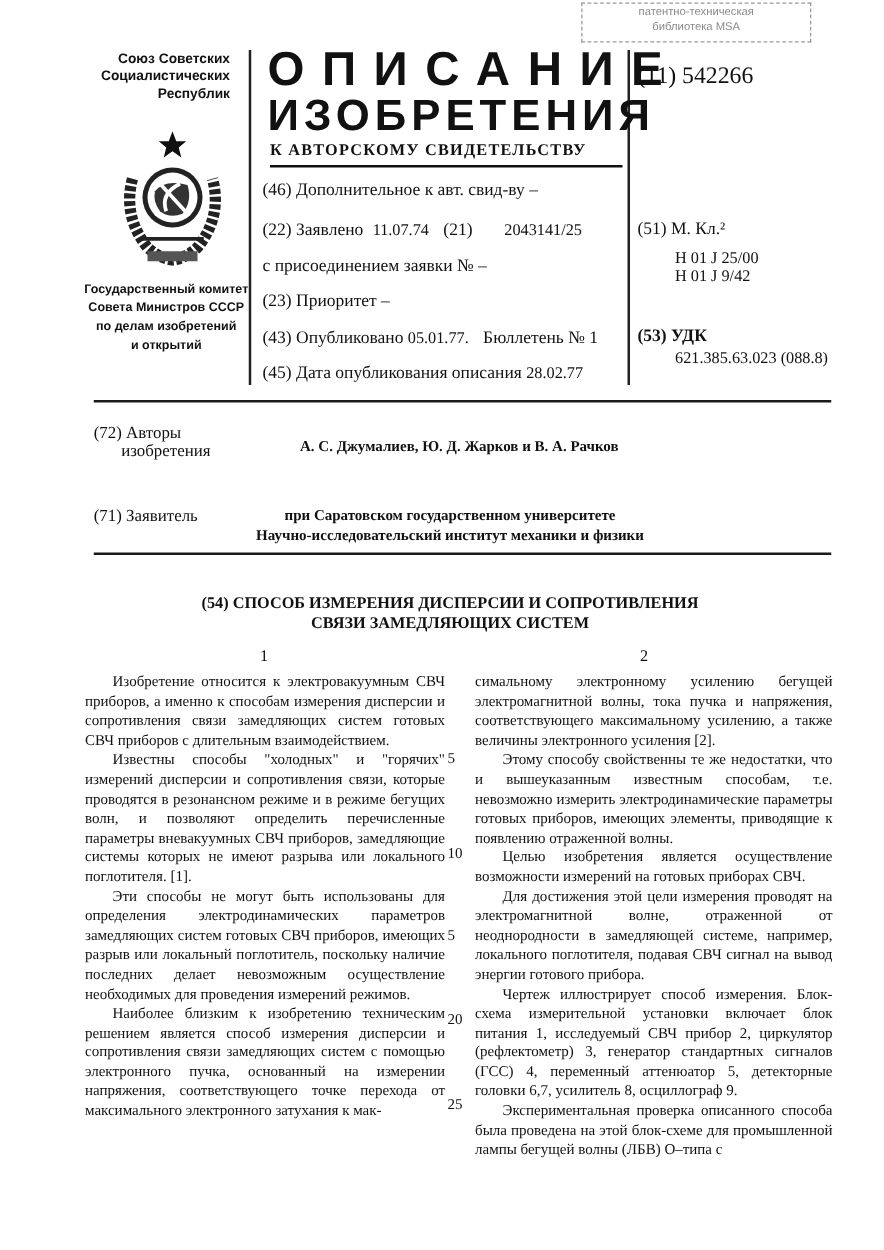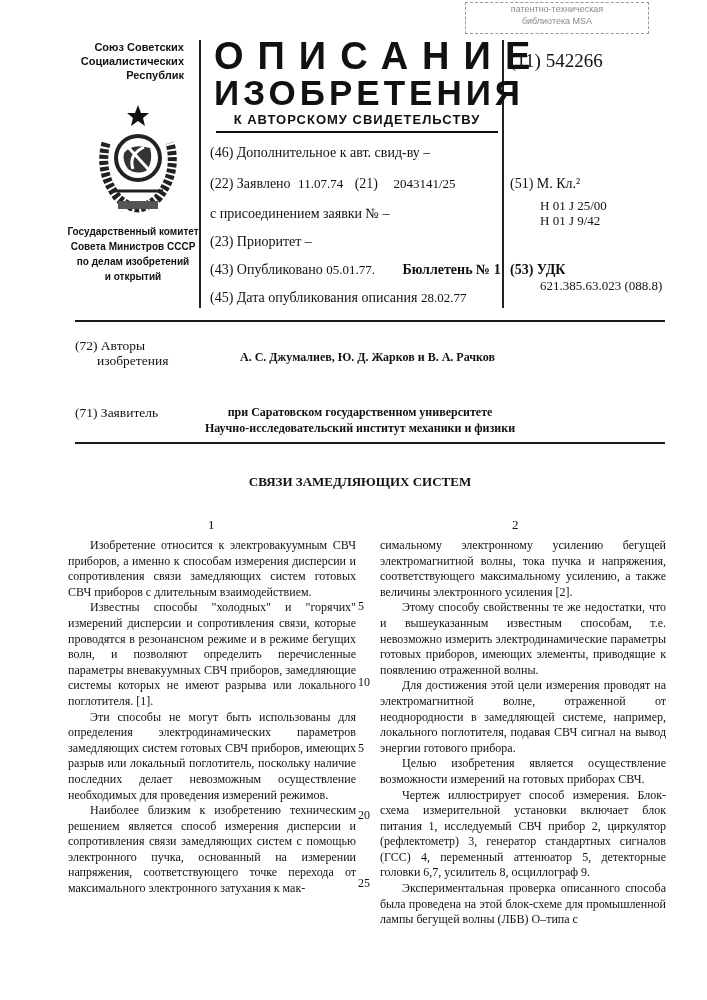--- a/index.html
+++ b/index.html
@@ -5,21 +5,21 @@
   html, body { margin:0; padding:0; background:#fff; }
   body { width:707px; height:1000px; position:relative; overflow:hidden; color:#111; font-family:"Liberation Serif", serif; }
   .abs { position:absolute; }
   .stamp { left:465px; top:2px; width:182px; height:30px; border:1px dashed #999; color:#8a8a8a; font-family:"Liberation Sans", sans-serif; font-size:9px; text-align:center; line-height:12px; }
   .stamp span { display:block; }
   .org { left:62px; top:40px; width:122px; text-align:right; font-family:"Liberation Sans", sans-serif; font-weight:bold; font-size:11px; line-height:14px; }
   .vline1 { left:199px; top:40px; width:2px; height:268px; background:#222; }
   .vline2 { left:502px; top:40px; width:2px; height:268px; background:#222; }
   .title1 { left:214px; top:36px; width:285px; font-family:"Liberation Sans", sans-serif; font-weight:900; font-size:38px; letter-spacing:14px; line-height:40px; }
   .title2 { left:214px; top:73px; width:285px; font-family:"Liberation Sans", sans-serif; font-weight:900; font-size:35px; letter-spacing:4px; line-height:40px; }
-  .subtitle { left:216px; top:112px; width:282px; text-align:center; font-family:Liberation Sans, sans-serif; font-weight:bold; font-size:13px; letter-spacing:1px; border-bottom:2px solid #111; padding-bottom:4px; }
+  .subtitle { left:216px; top:112px; width:282px; font-family:Liberation Serif, serif; font-weight:bold; font-size:13px; letter-spacing:1px; border-bottom:2px solid #111; padding-bottom:4px; }
   .patno { left:510px; top:50px; font-size:19px; }
   .emblem { left:88px; top:103px; width:100px; height:115px; }
   .committee { left:62px; top:224px; width:142px; text-align:center; font-family:"Liberation Sans", sans-serif; font-weight:bold; font-size:10px; line-height:15px; }
   .meta { left:210px; font-size:14px; white-space:nowrap; }
   .meta .num { font-size:13px; }
   .cls { left:510px; font-size:13px; white-space:nowrap; }
   .hr { height:2px; background:#1a1a1a; }
   .lbl { font-size:13.5px; line-height:15px; }
   .authors { left:240px; top:350px; font-size:12px; font-weight:bold; }
   .applicant { left:190px; top:404px; width:340px; text-align:center; font-size:12px; font-weight:bold; line-height:16px; }
@@ -72,28 +72,28 @@
 <div class="abs title2">ИЗОБРЕТЕНИЯ</div>
 <div class="abs subtitle">К АВТОРСКОМУ СВИДЕТЕЛЬСТВУ</div>
 
 <div class="abs patno">(11) 542266</div>
 
 <div class="abs meta" style="top:145px;">(46) Дополнительное к авт. свид-ву  –</div>
 <div class="abs meta" style="top:176px;">
   <span>(22) Заявлено</span>
   <span class="num" style="margin-left:4px;text-align:right;">11.07.74</span>
   <span style="margin-left:8px;">(21)</span>
-  <span class="num" style="margin-left:12px;">2043141/25</span>
+  <span class="num" style="margin-left:22px;">2043141/25</span>
 </div>
 <div class="abs meta" style="top:206px;">с присоединением заявки №  –</div>
 <div class="abs meta" style="top:234px;">(23) Приоритет  –</div>
 <div class="abs meta" style="top:262px;">
   <span>(43) Опубликовано</span>
   <span class="num">05.01.77.</span>
-  <span style="margin-left:24px;font-weight:bold;">Бюллетень № 1</span>
+  <span style="margin-left:8px;">Бюллетень № 1</span>
 </div>
 <div class="abs meta" style="top:290px;">
   <span>(45) Дата опубликования описания</span>
   <span class="num">28.02.77</span>
 </div>
 
 <div class="abs cls" style="top:176px; font-size:14px;">(51) М. Кл.²</div>
 <div class="abs cls" style="left:540px; top:198px;">Н 01 J 25/00</div>
 <div class="abs cls" style="left:540px; top:213px;">Н 01 J 9/42</div>
 <div class="abs cls" style="top:262px; font-size:14px; font-weight:bold;">(53) УДК</div>
@@ -109,20 +109,21 @@
 
 <div class="abs lbl" style="left:75px; top:405px;">(71) Заявитель</div>
 <div class="abs applicant">
   <div>при Саратовском государственном университете</div>
   <div>Научно-исследовательский институт механики и физики</div>
 </div>
 
 <div class="abs hr" style="left:75px; top:442px; width:590px;"></div>
 
 <div class="abs inv-title">
+  <div>(54) СПОСОБ ИЗМЕРЕНИЯ ДИСПЕРСИИ И СОПРОТИВЛЕНИЯ</div>
   <div>СВЯЗИ ЗАМЕДЛЯЮЩИХ СИСТЕМ</div>
 </div>
 
 <div class="abs colno" style="left:208px; top:517px;">1</div>
 <div class="abs colno" style="left:512px; top:517px;">2</div>
 
 <div class="abs col" style="left:68px; top:538px;">
   <p class="ind">Изобретение относится к электровакуумным СВЧ приборов, а именно к способам измерения дисперсии и сопротивления связи замедляющих систем готовых СВЧ приборов с длительным взаимодействием.</p>
   <p class="ind">Известны способы "холодных" и "горячих" измерений дисперсии и сопротивления связи, которые проводятся в резонансном режиме и в режиме бегущих волн, и позволяют определить перечисленные параметры вневакуумных СВЧ приборов, замедляющие системы которых не имеют разрыва или локального поглотителя. [1].</p>
   <p class="ind">Эти способы не могут быть использованы для определения электродинамических параметров замедляющих систем готовых СВЧ приборов, имеющих разрыв или локальный поглотитель, поскольку наличие последних делает невозможным осуществление необходимых для проведения измерений режимов.</p>
@@ -131,17 +132,17 @@
 
 <div class="abs ln" style="top:599px;">5</div>
 <div class="abs ln" style="top:675px;">10</div>
 <div class="abs ln" style="top:741px;">5</div>
 <div class="abs ln" style="top:808px;">20</div>
 <div class="abs ln" style="top:876px;">25</div>
 
 <div class="abs col" style="left:380px; top:538px; width:286px;">
   <p>симальному электронному усилению бегущей электромагнитной волны, тока пучка и напряжения, соответствующего максимальному усилению, а также величины электронного усиления [2].</p>
   <p class="ind">Этому способу свойственны те же недостатки, что и вышеуказанным известным способам, т.е. невозможно измерить электродинамические параметры готовых приборов, имеющих элементы, приводящие к появлению отраженной волны.</p>
+  <p class="ind">Целью изобретения является осуществление возможности измерений на готовых приборах СВЧ.</p>
   <p class="ind">Для достижения этой цели измерения проводят на электромагнитной волне, отраженной от неоднородности в замедляющей системе, например, локального поглотителя, подавая СВЧ сигнал на вывод энергии готового прибора.</p>
-  <p class="ind">Целью изобретения является осуществление возможности измерений на готовых приборах СВЧ.</p>
   <p class="ind">Чертеж иллюстрирует способ измерения. Блок-схема измерительной установки включает блок питания 1, исследуемый СВЧ прибор 2, циркулятор (рефлектометр) 3, генератор стандартных сигналов (ГСС) 4, переменный аттенюатор 5, детекторные головки 6,7, усилитель 8, осциллограф 9.</p>
   <p class="ind">Экспериментальная проверка описанного способа была проведена на этой блок-схеме для промышленной лампы бегущей волны (ЛБВ) О–типа с</p>
 </div>
 
 </body></html>

